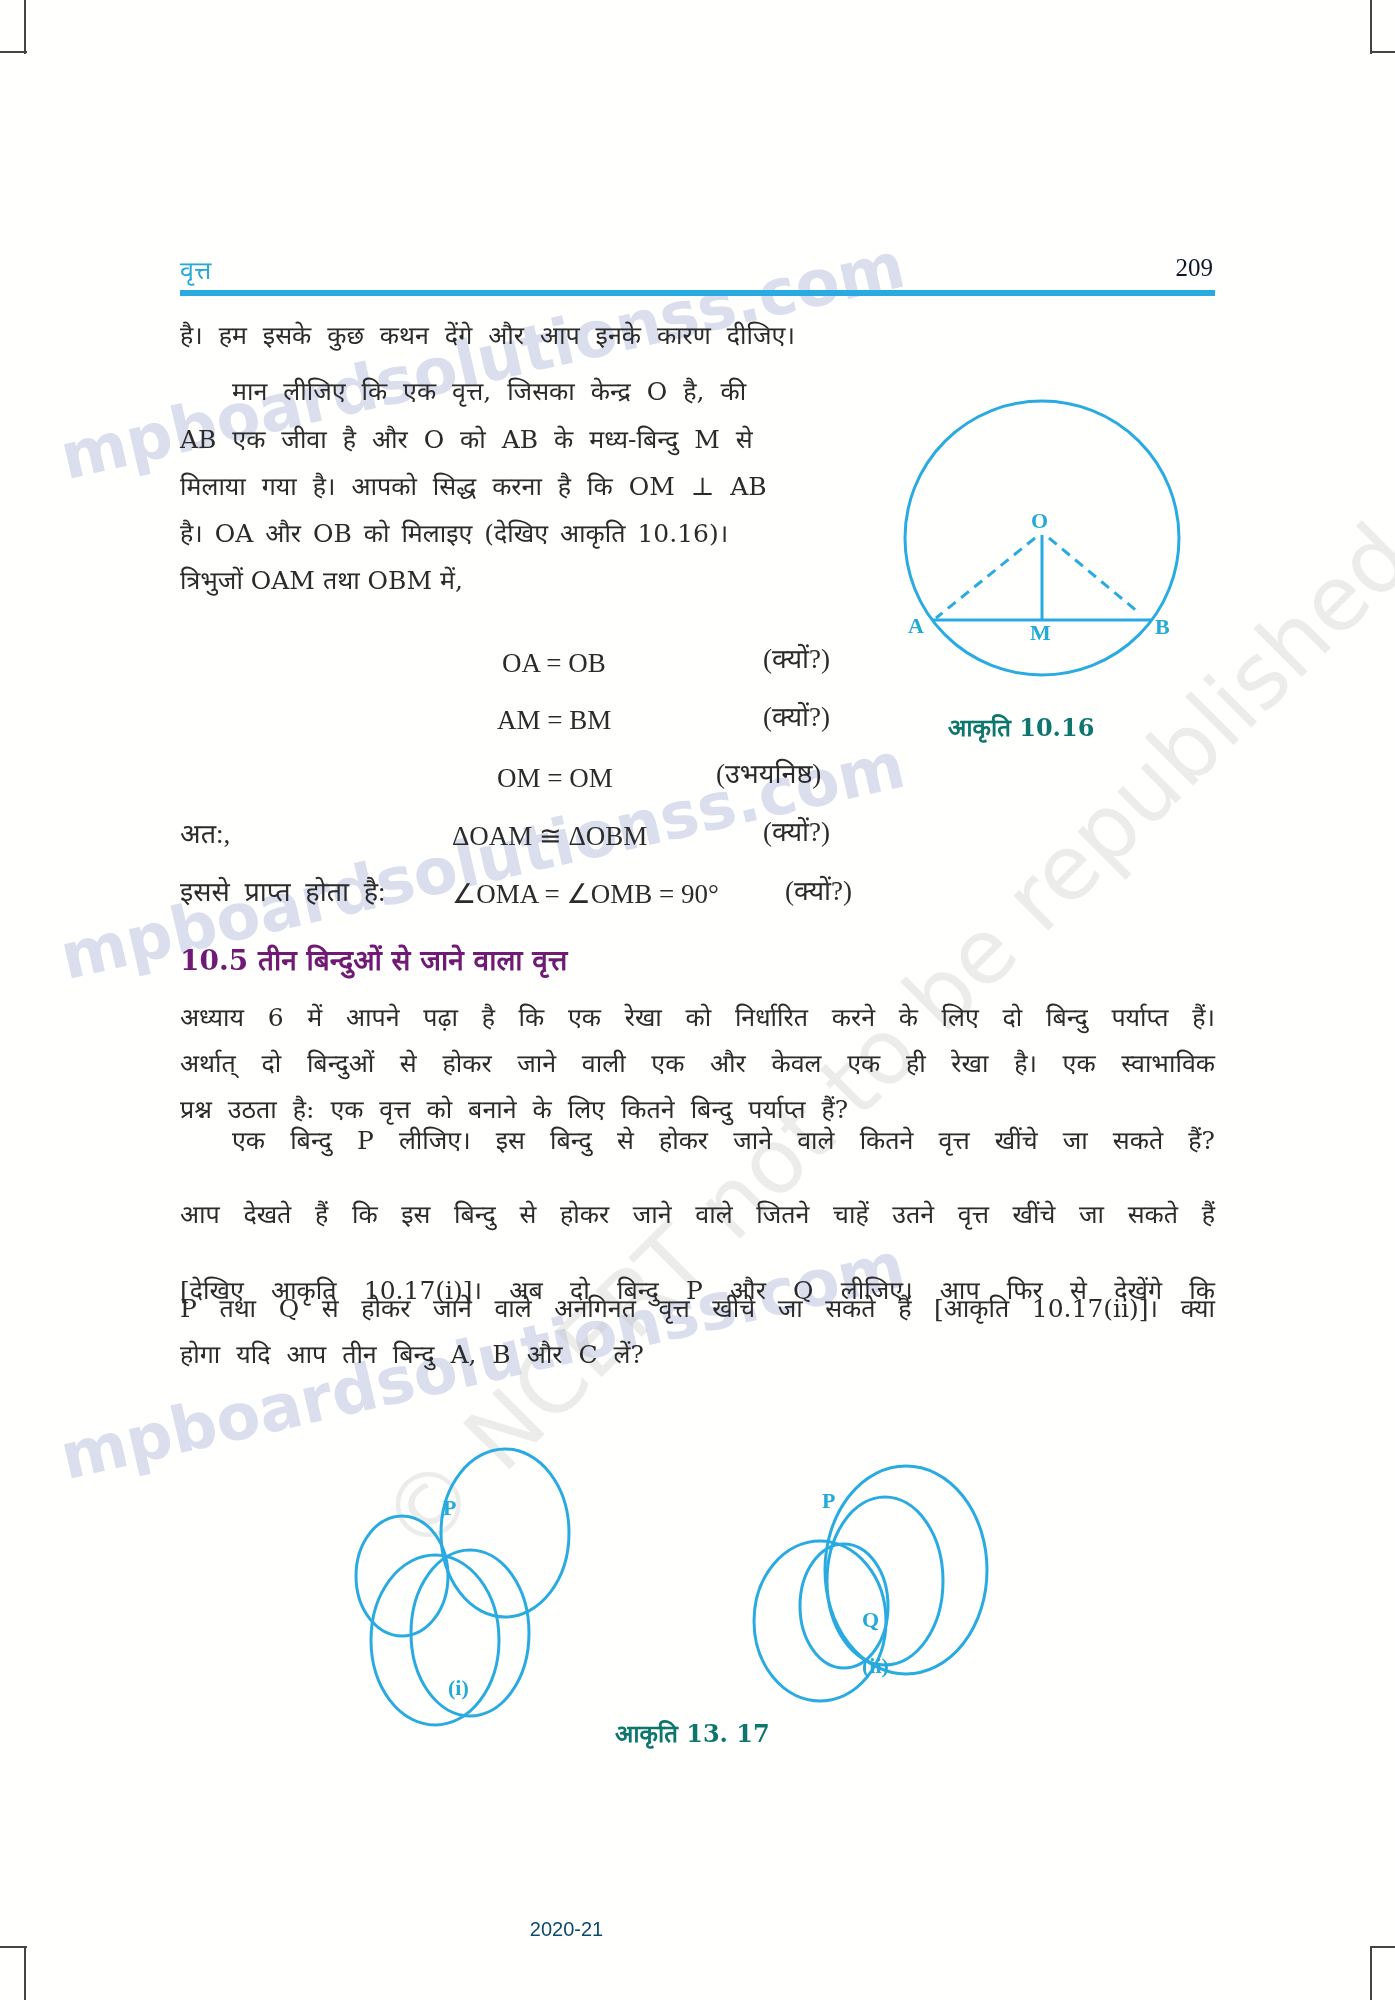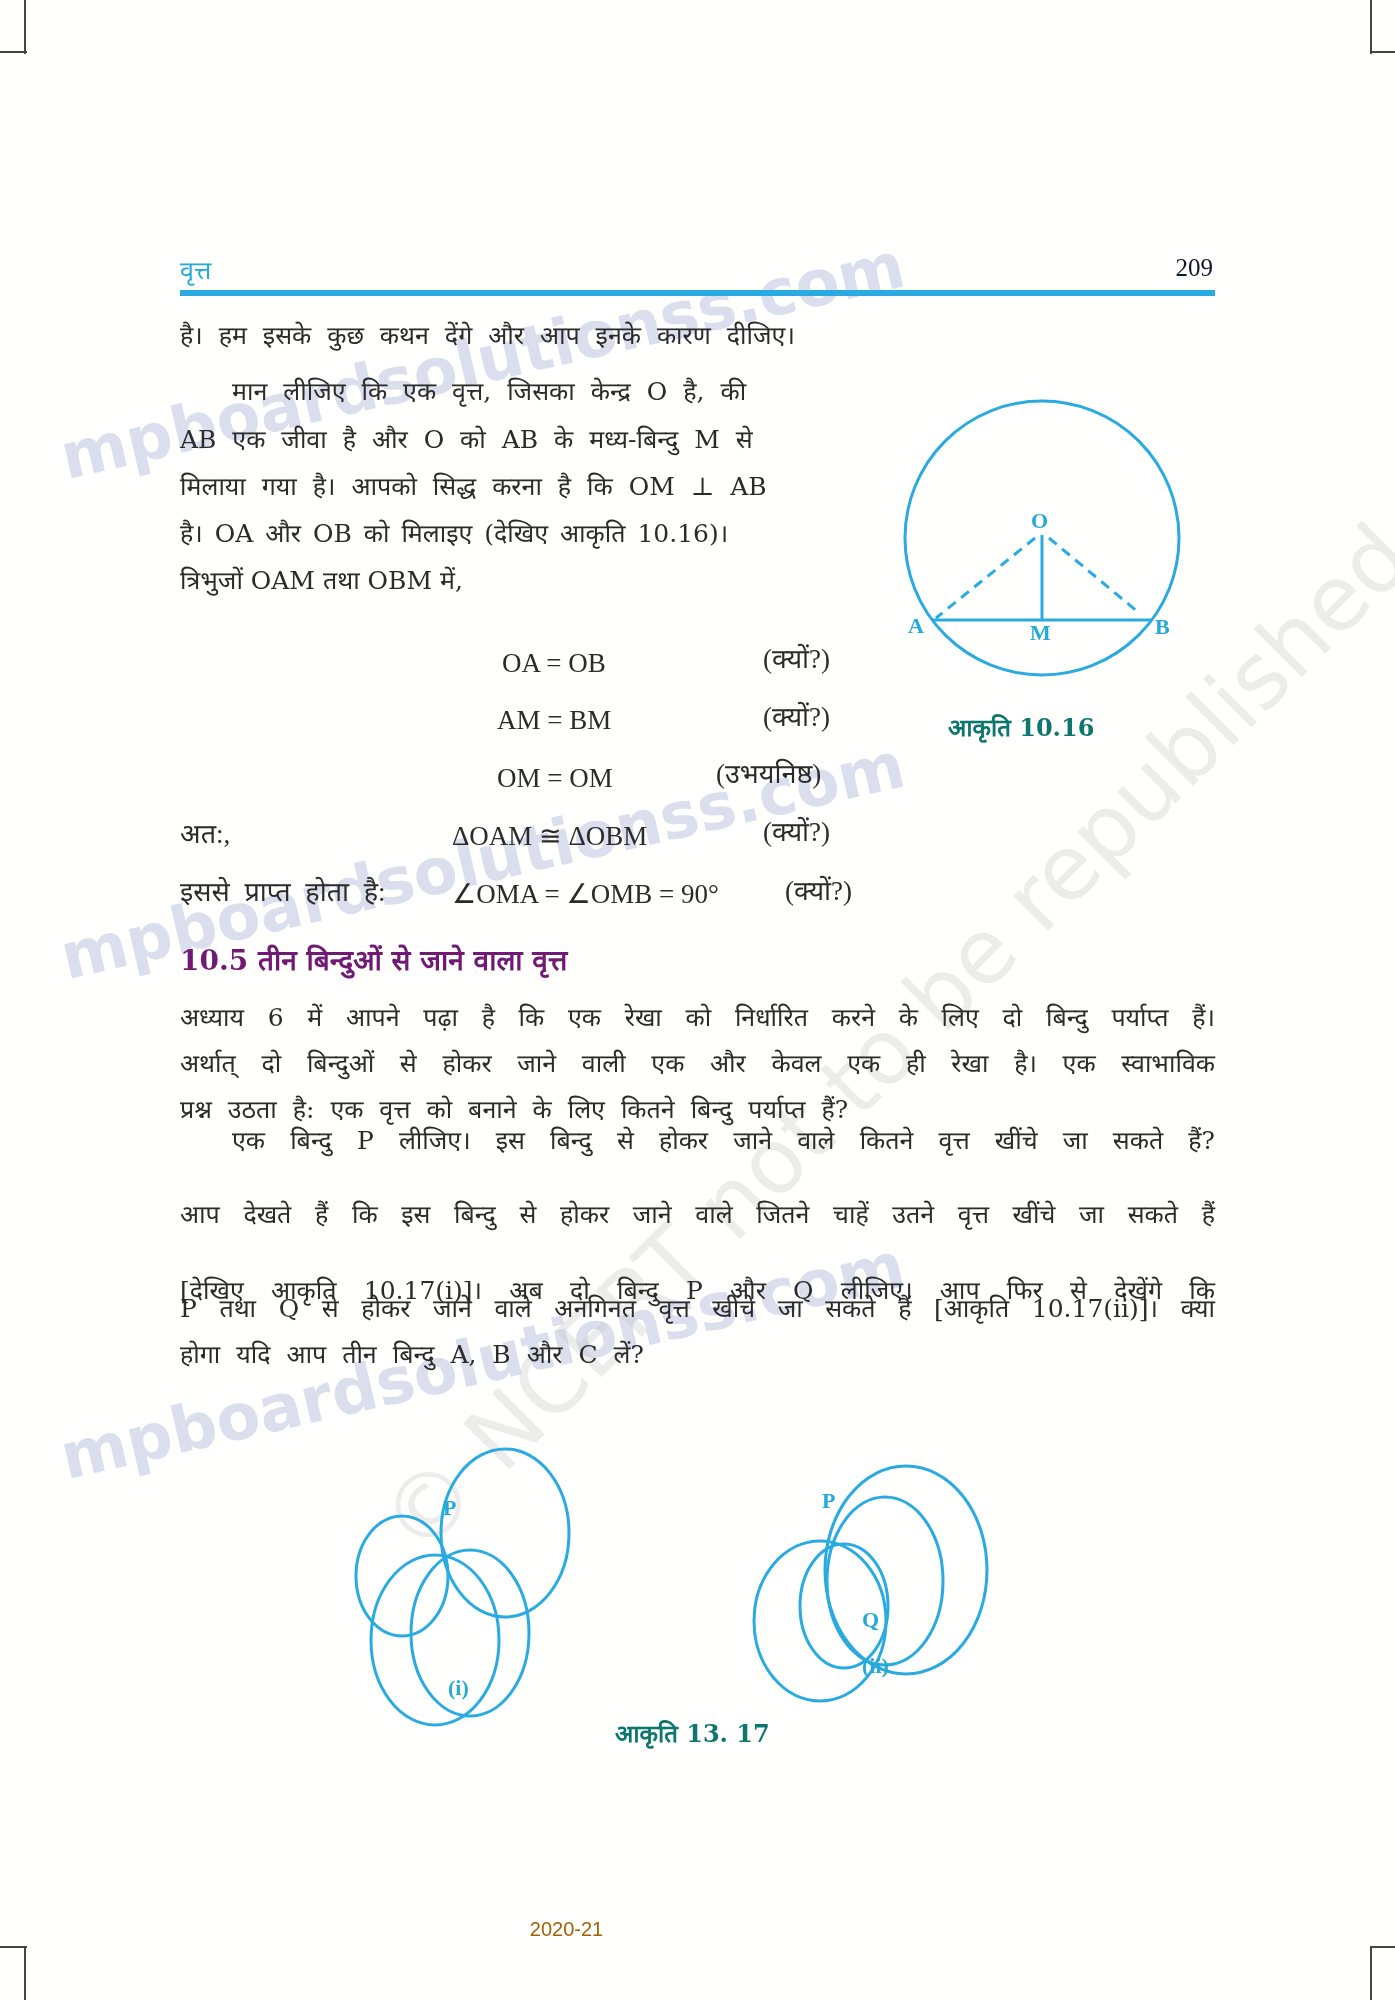--- a/index.html
+++ b/index.html
@@ -13,21 +13,21 @@
   .hdr-title { position:absolute; left:180px; top:252px; font-size:25px; color:#25a9d6; }
   .hdr-page { position:absolute; right:182px; top:254px; font-size:25px; color:#0f172a; font-family:"Liberation Serif",serif; }
   .hdr-rule { position:absolute; left:180px; top:290px; width:1035px; height:6px; background:#29abe2; }
   .line { position:absolute; left:180px; font-size:25px; white-space:nowrap; line-height:36px; }
   .just { position:absolute; left:180px; width:1035px; font-size:25px; line-height:36px; text-align:justify; text-align-last:justify; white-space:nowrap; }
   .eq { position:absolute; font-size:27px; white-space:nowrap; line-height:36px; font-family:"Liberation Serif",serif;margin-top:24px; }
   .sec { position:absolute; left:180px; top:940px; font-size:28px; font-weight:bold; color:#701a75; white-space:nowrap; }
   .cap { position:absolute; font-size:24px; font-weight:bold; color:#0f766e; white-space:nowrap; }
   .lbl { position:absolute; font-size:22px; font-weight:bold; color:#25a9d6; font-family:"Liberation Serif",serif; }
   .footer { position:absolute; left:0; width:1133px; top:1918px; text-align:center; font-size:20px;
-            font-family:"Liberation Sans",sans-serif; color:#a16207; }
+            font-family:"Liberation Sans",sans-serif; color:#0c4a6e; }
   svg { position:absolute; overflow:visible; }
 </style>
 </head>
 <body>
 
 <div id="page">
 
   <div class="crop" style="left:24px;top:0;width:2px;height:54px;"></div>
   <div class="crop" style="left:0;top:51px;width:27px;height:2px;"></div>
   <div class="crop" style="left:1370px;top:0;width:2px;height:54px;"></div>

